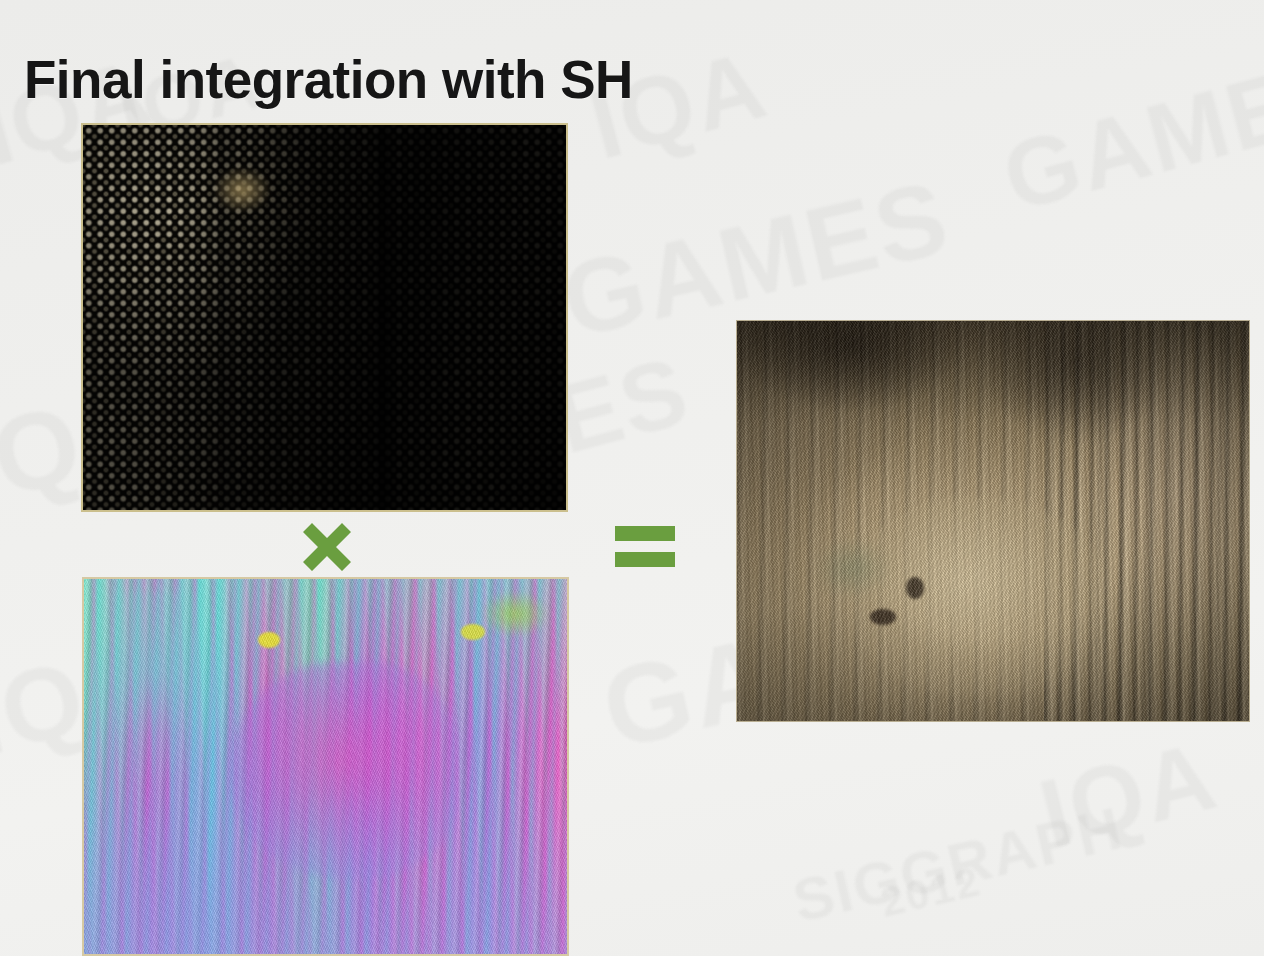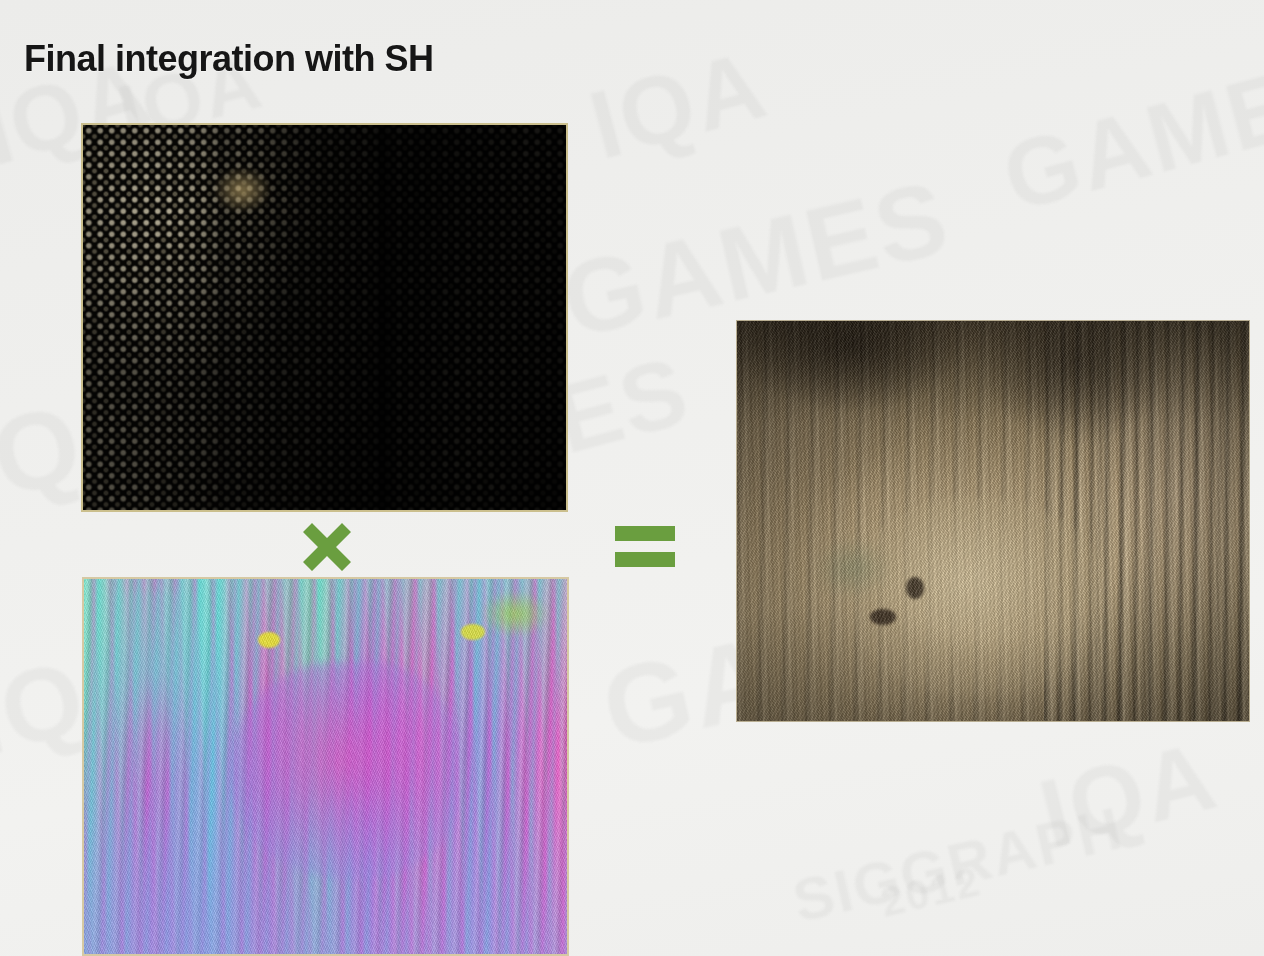--- a/index.html
+++ b/index.html
@@ -45,21 +45,21 @@
   .wm-i { left: 600px;  top: 600px;  font-size: 112px; transform: rotate(-13deg); }
   .wm-j { left: 790px;  top: 830px;  font-size: 60px;  transform: rotate(-13deg); }
   .wm-k { left: 880px;  top: 868px;  font-size: 42px;  transform: rotate(-13deg); }
   .wm-l { left: 1040px; top: 740px;  font-size: 96px;  transform: rotate(-14deg); }
 
   
   .title {
     position: absolute;
     left: 24px;
     top: 14px;
-    font-size: 36px;
+    font-size: 53px;
     font-weight: 700;
     color: #161616;
     letter-spacing: -0.5px;
     line-height: 1.15;
     text-shadow: 0 1px 0 rgba(255,255,255,0.5);
   }
 
   
   .pic {
     position: absolute;

